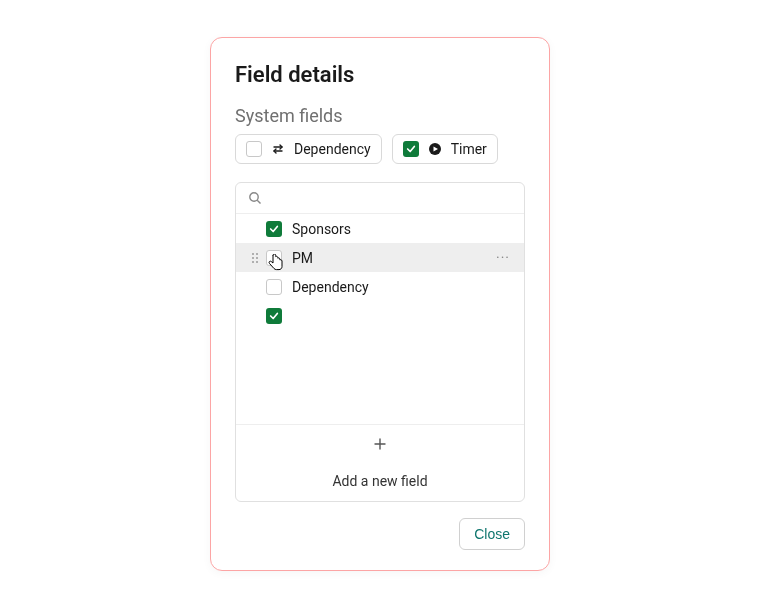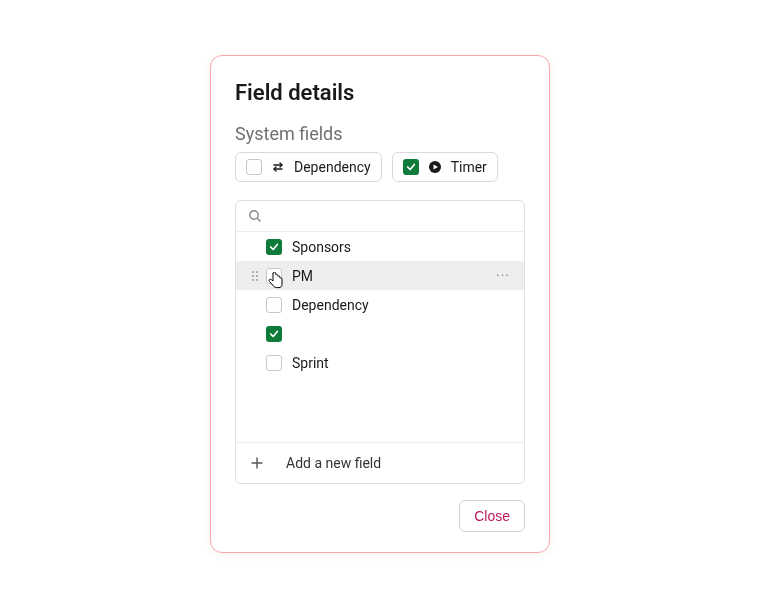--- a/index.html
+++ b/index.html
@@ -128,34 +128,35 @@
     top: 11px;
     pointer-events:none;
   }
   .add-row {
     border-top: 1px solid #eee;
     display:flex; align-items:center; gap:22px;
     padding: 12px 14px;
     font-size:14px;
     color:#333;
     cursor:pointer;
+    flex-direction:column;
   }
   .add-row .plus { color:#555; display:flex; }
   .footer {
     display:flex;
     justify-content:flex-end;
     margin-top: 16px;
   }
   .close-btn {
     border:1px solid #d0d0d0;
     background:#fff;
     border-radius:6px;
     padding: 7px 14px;
     font-size:14px;
-    color:#be185d;
+    color:#0f766e;
     cursor:pointer;
   }
 </style>
 </head>
 <body>
 
 <div class="modal">
   <h2 class="modal-title">Field details</h2>
 
   <div class="section-label">System fields</div>
@@ -269,35 +270,20 @@
             </svg>
         </span>
         <span class="cb checked">
           <svg width="10" height="10" viewBox="0 0 12 12">
               <path d="M2 6 L5 9 L10 3" stroke="#fff" stroke-width="2" fill="none" stroke-linecap="round" stroke-linejoin="round"></path>
             </svg>
         </span>
         <span class="more">···</span>
       </div>
 
-      <div class="item">
-        <span class="handle">
-          <svg width="8" height="12" viewBox="0 0 8 12" fill="#b5b5b5">
-              <circle cx="2" cy="2" r="1"></circle>
-              <circle cx="6" cy="2" r="1"></circle>
-              <circle cx="2" cy="6" r="1"></circle>
-              <circle cx="6" cy="6" r="1"></circle>
-              <circle cx="2" cy="10" r="1"></circle>
-              <circle cx="6" cy="10" r="1"></circle>
-            </svg>
-        </span>
-        <span class="cb unchecked"></span>
-        <span class="label">Sprint</span>
-        <span class="more">···</span>
-      </div>
 
     </div>
     <div class="add-row">
       <span class="plus">
         <svg width="14" height="14" viewBox="0 0 14 14" stroke="#555" stroke-width="1.4" stroke-linecap="round">
             <line x1="7" y1="2" x2="7" y2="12"></line>
             <line x1="2" y1="7" x2="12" y2="7"></line>
           </svg>
       </span>
       <span>Add a new field</span>

